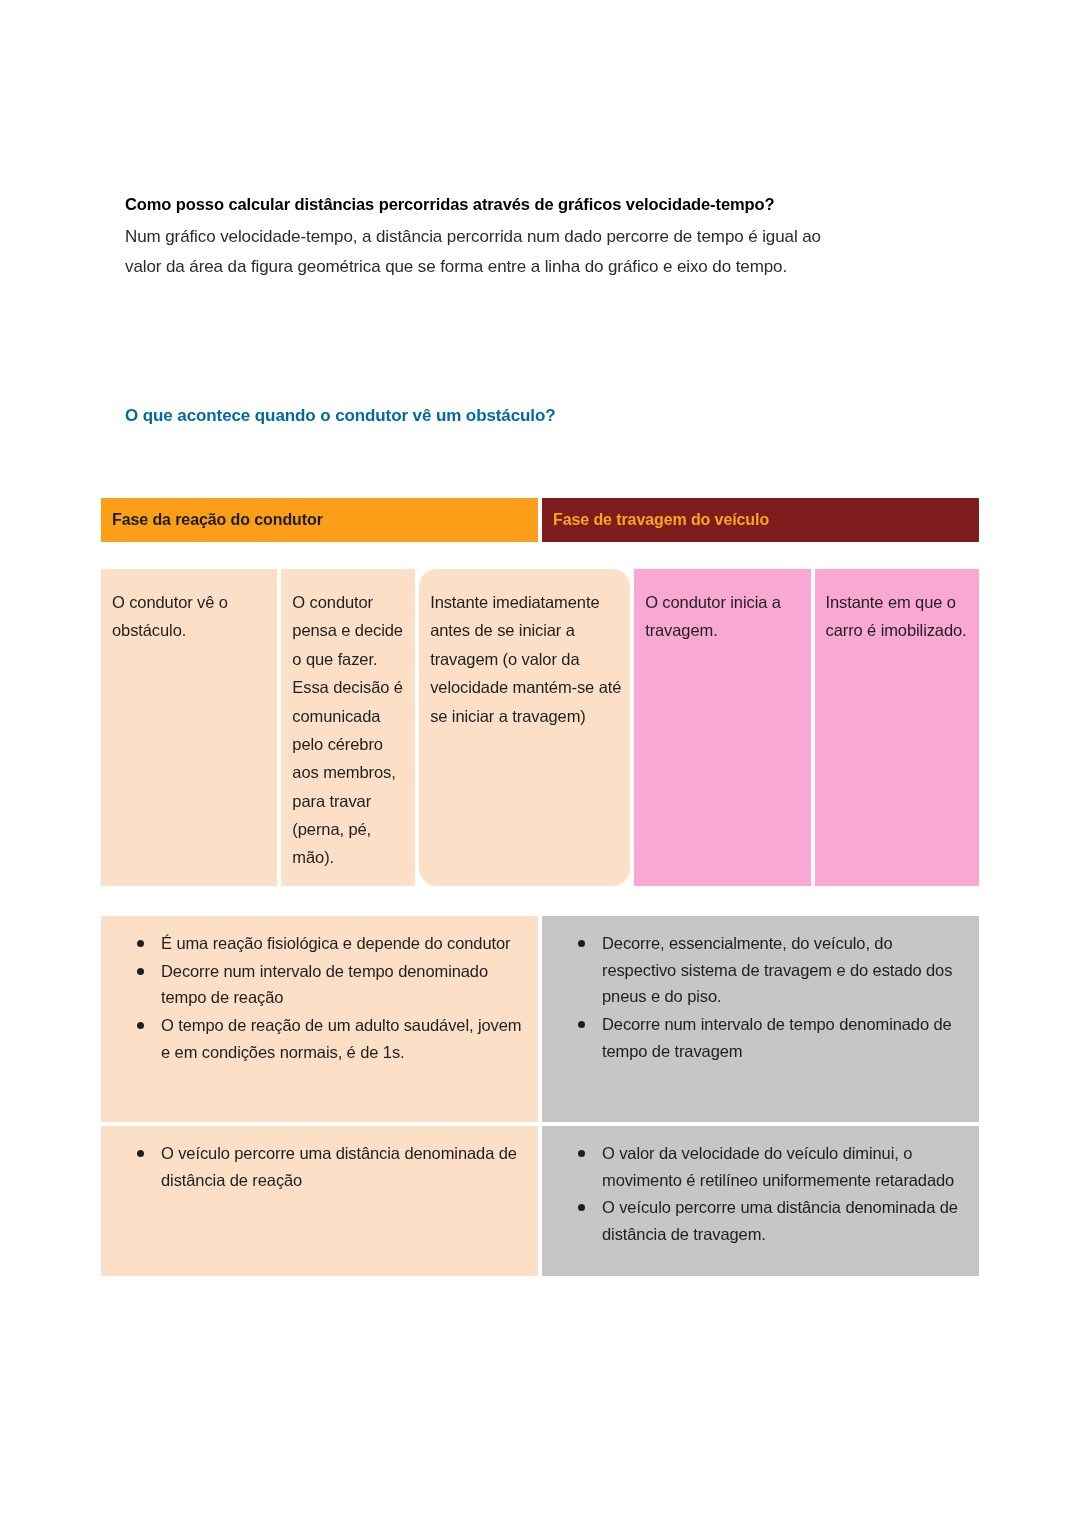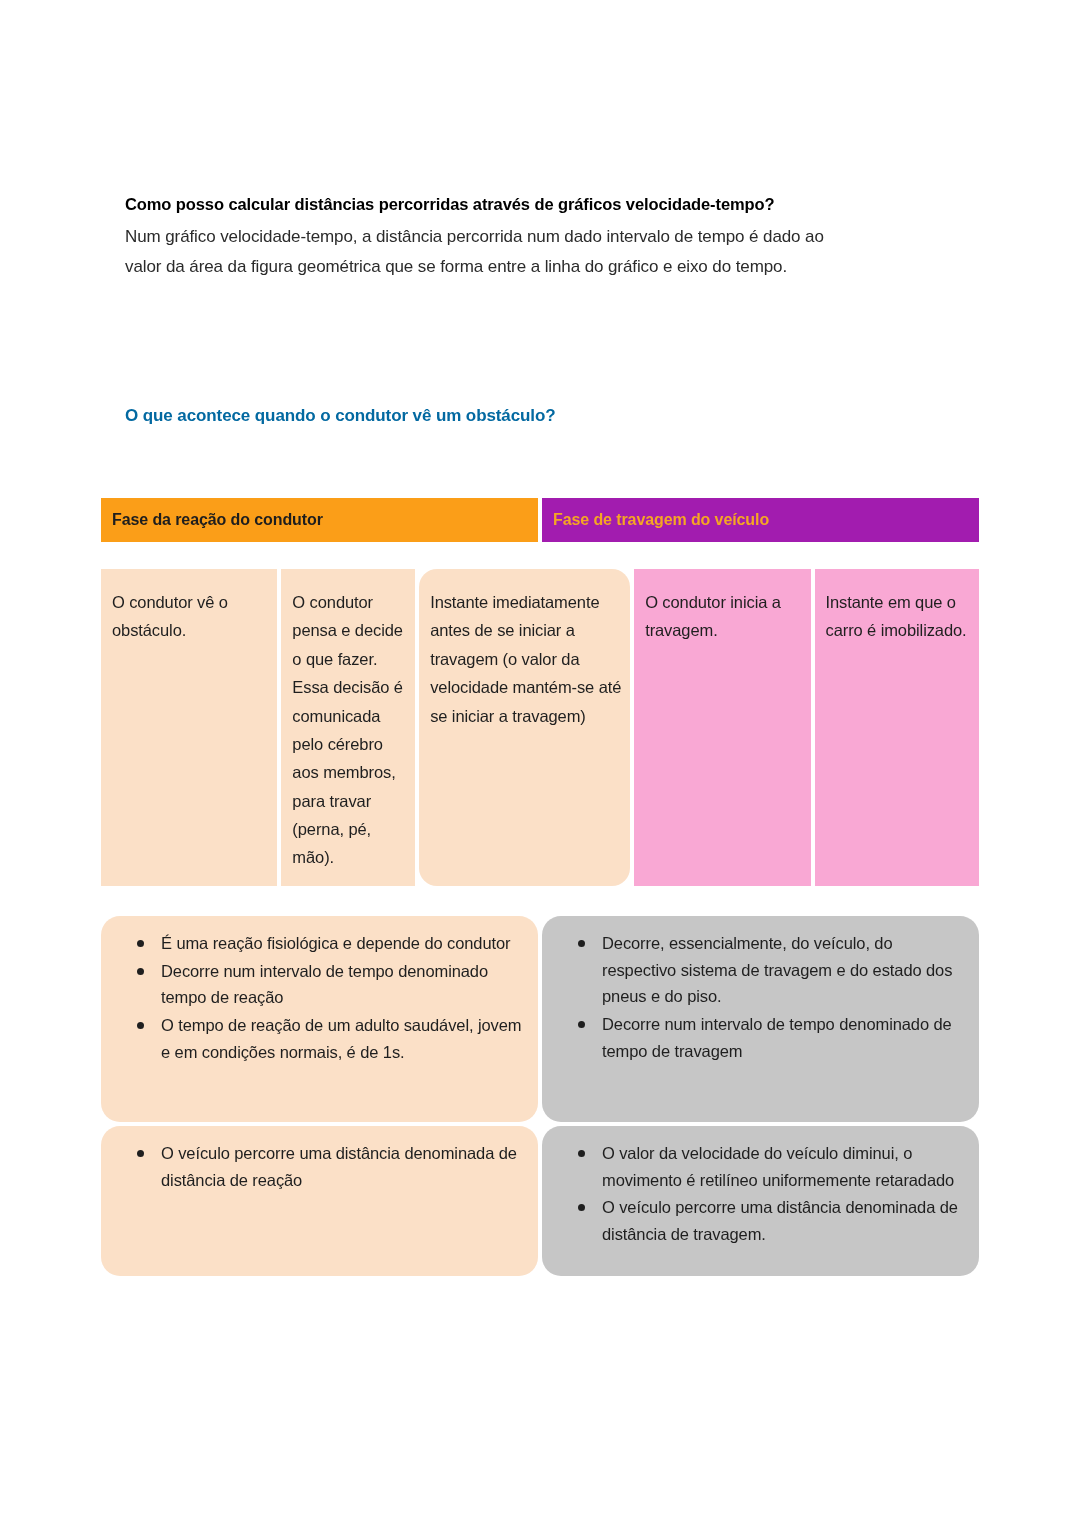--- a/index.html
+++ b/index.html
@@ -84,21 +84,21 @@
     width: 437px;
     background: #fb9e18;
     color: #1e1e1e;
   }
   .hdr-gap {
     width: 4px;
     background: #ffffff;
   }
   .hdr-right {
     width: 437px;
-    background: #a21caf;
+    background: #7f1d1d;
     color: #f5a623;
   }
 
   
   .row1 {
     display: flex;
     margin-top: 27px;
     height: 317px;
   }
   .cell {
@@ -122,21 +122,20 @@
   
   .blk-row {
     display: flex;
     margin-top: 30px;
   }
   .blk-row.second { margin-top: 4px; }
 
   .blk {
     box-sizing: border-box;
     padding: 14px 14px 8px 14px;
-    border-radius: 19px;
   }
   .blk.peach { background: #fbe0c7; width: 437px; }
   .blk.gray  { background: #c6c6c6; width: 437px; }
 
   .blk ul {
     margin: 0;
     padding: 0 0 0 46px;
     list-style: none;
   }
   .blk li {
@@ -161,21 +160,21 @@
   .r1h { height: 206px; }
   .r2h { height: 150px; }
 </style>
 </head>
 <body>
 
 <div class="page">
 
   <div class="intro">
     <p class="q-heading">Como posso calcular distâncias percorridas através de gráficos velocidade-tempo?</p>
-    <p class="body-line">Num gráfico velocidade-tempo, a distância percorrida num dado intervalo de tempo é dado ao</p>
+    <p class="body-line">Num gráfico velocidade-tempo, a distância percorrida num dado percorre de tempo é igual ao</p>
     <p class="body-line">valor da área da figura geométrica que se forma entre a linha do gráfico e eixo do tempo.</p>
   </div>
 
   <div class="q-heading2">O que acontece quando o condutor vê um obstáculo?</div>
 
   <div class="table-wrap">
 
     <div class="hdr-row">
       <div class="hdr-cell hdr-left">Fase da reação do condutor</div>
       <div class="hdr-gap"></div>

